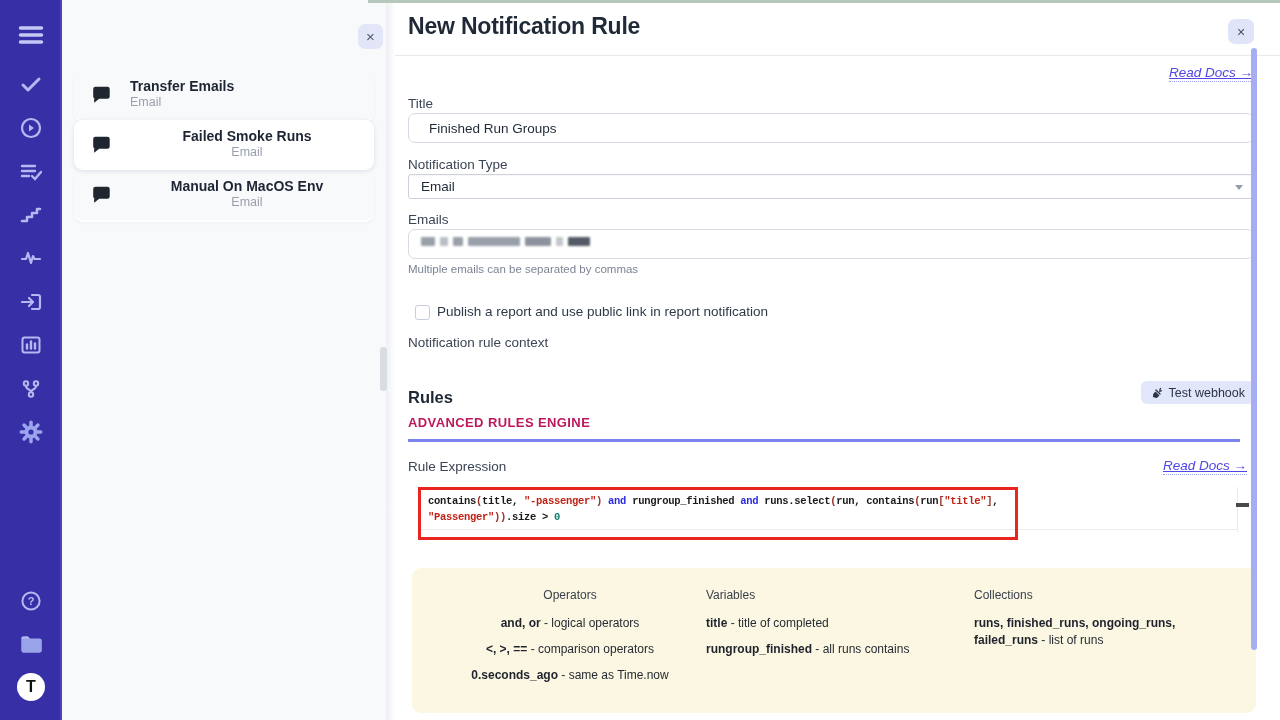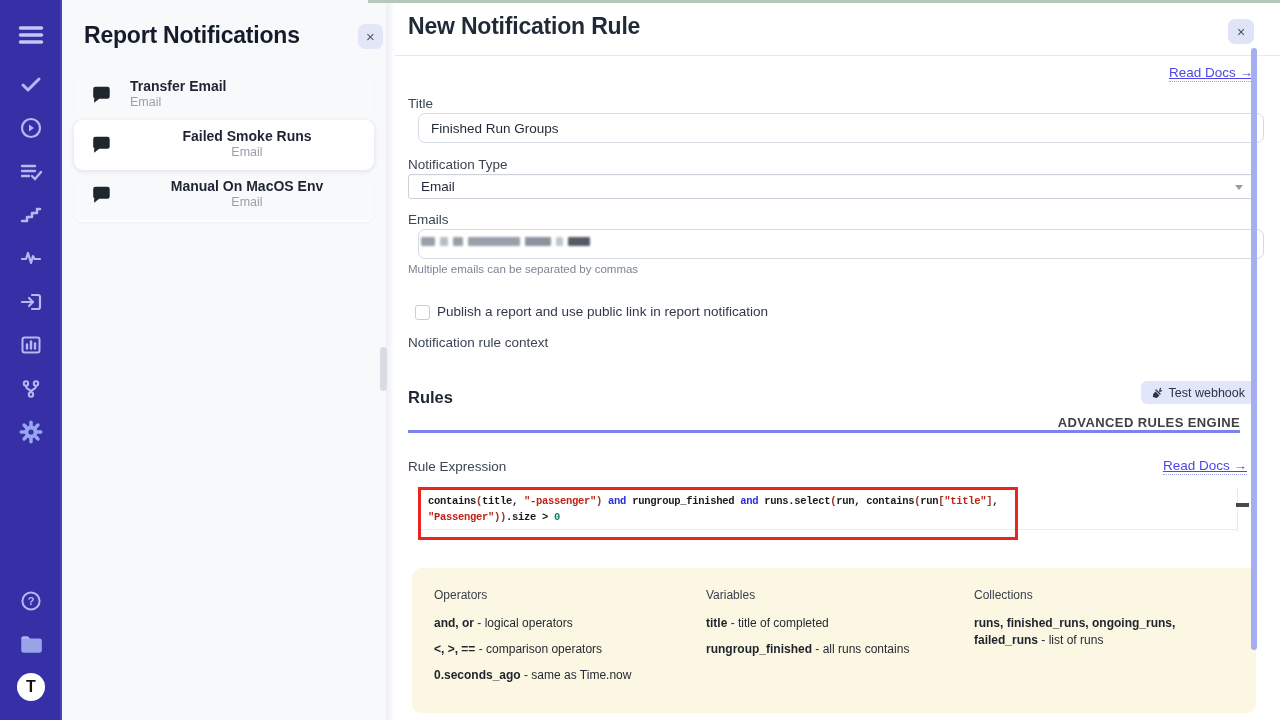--- a/index.html
+++ b/index.html
@@ -42,29 +42,29 @@
   .main { position:absolute; left:395px; top:0; width:885px; height:720px; background:#fff; z-index:2; }
   .top-strip { position:absolute; left:368px; top:0; width:912px; height:3px; background:#b6c8bc; z-index:7; }
 
   .main-header { position:absolute; left:0; top:0; width:885px; height:56px; border-bottom:1px solid #e7e9ee; }
   .main-title { position:absolute; left:13px; top:13px; font-size:23px; font-weight:700; color:#1f2937; letter-spacing:-0.2px; }
   .main-close { position:absolute; left:833px; top:19px; width:26px; height:25px; background:#dfe4f8;
                 border-radius:7px; color:#49505e; font-size:14px; display:flex; align-items:center;
                 justify-content:center; cursor:pointer; }
 
   .read-docs { position:absolute; color:#4f46e5; font-size:13.5px; text-decoration:underline;
-               border-bottom:1px dotted #9aa2f2; padding-bottom:1px; cursor:pointer; }
+               border-bottom:1px dotted #9aa2f2; padding-bottom:1px; cursor:pointer;font-style:italic; }
   .rd-top { right:27px; top:65px; }
   .rd-rules { right:33px; top:458px; }
 
   .lbl { position:absolute; left:13px; font-size:13.5px; color:#3c4555; }
 
-  .txt-input { position:absolute; left:23px; width:846px; height:30px; border:1px solid #d6dae3;
+  .txt-input { position:absolute; left:13px; width:846px; height:30px; border:1px solid #d6dae3;
                border-radius:7px; background:#fff; font-family:"Liberation Sans",sans-serif;
-               font-size:13.5px; color:#1f2937; padding:0 12px; outline:none; }
+               font-size:13.5px; color:#1f2937; padding:0 20px; outline:none; }
   .sel { position:absolute; left:13px; width:846px; height:25px; border:1px solid #ccd1db;
          border-radius:3px; background:#fff; box-shadow:inset 0 1px 2px rgba(0,0,0,0.04);
          font-size:13.5px; color:#1f2937; display:flex; align-items:center; padding:0 12px; cursor:pointer; }
   .caret { position:absolute; right:10px; top:10px; width:0; height:0;
            border-left:4px solid transparent; border-right:4px solid transparent; border-top:5px solid #949cab; }
 
   .redact { display:flex; gap:5px; align-items:center; position:absolute; left:26px; top:237px; filter:blur(1.1px); }
   .redact i { display:block; height:9px; background:#9aa0aa; border-radius:1px; }
   .redact i:nth-child(1){width:14px}.redact i:nth-child(2){width:8px;background:#b9bec6}
   .redact i:nth-child(3){width:10px}.redact i:nth-child(4){width:52px}
@@ -74,40 +74,40 @@
   .hint { position:absolute; left:13px; top:263px; font-size:11.5px; color:#7b8494; }
 
   .checkbox { position:absolute; left:20px; top:305px; width:15px; height:15px; border:1px solid #c7cdd9;
               border-radius:3px; background:#fff; cursor:pointer; }
   .cb-label { position:absolute; left:42px; top:304px; font-size:13.5px; color:#2f3948; }
 
   .rules-h { position:absolute; left:13px; top:388px; font-size:16.5px; font-weight:700; color:#1e2735; }
   .webhook-btn { position:absolute; right:25px; top:381px; height:23px; background:#e2e6fa; border-radius:6px;
                  display:flex; align-items:center; gap:6px; padding:0 10px; font-size:12.5px; color:#2b3445; cursor:pointer; }
 
-  .tab { position:absolute; left:13px; top:415px; width:832px; text-align:right; font-size:13px; font-weight:600;
-         letter-spacing:0.4px; color:#404040; padding-bottom:0; border-bottom:3px solid #7c83ee; cursor:pointer; }
+  .tab { position:absolute; left:13px; top:415px; width:832px; text-align:left; font-size:13px; font-weight:600;
+         letter-spacing:0.4px; color:#be185d; padding-bottom:9px; border-bottom:3px solid #7c83ee; cursor:pointer; }
 
   .code-wrap { position:absolute; left:23px; top:487px; width:822px; height:53px; }
   .code-sep { position:absolute; left:3px; top:42px; width:816px; height:1px; background:#ececec; }
   .code-vline { position:absolute; left:819px; top:0; width:1px; height:45px; background:#ebebeb; }
   .code-dash { position:absolute; left:818px; top:16px; width:13px; height:4px; background:#4a4a4a; }
   .code-box { position:absolute; left:0; top:0; width:600px; height:53px; border:3px solid #e8251f;
               background:transparent; cursor:text; }
   .code { position:absolute; left:10px; top:6px; white-space:pre; font-family:"Liberation Mono","DejaVu Sans Mono",monospace;
           font-weight:700; font-size:10.5px; letter-spacing:-0.3px; line-height:16px; color:#1a1a1a; }
   .tk-s { color:#bf2114; } .tk-k { color:#2a2ae0; } .tk-n { color:#0c7e6a; } .tk-d { color:#9a332a; }
 
   .help-box { position:absolute; left:17px; top:568px; width:844px; height:145px; background:#fbf7e2;
               border-radius:9px; padding:20px 0 0 22px; display:flex; }
   .help-col { font-size:12px; color:#262b33; }
   .help-col .h { color:#3a414d; margin-bottom:13px; }
   .help-col .entry { margin-bottom:9px; line-height:1.4; }
   .help-col .entry b { color:#1e232c; }
-  .hc-1 { width:272px; } .hc-2 { width:268px; } .hc-3 { width:268px; }
+  .hc-1 { width:272px;text-align:center; } .hc-2 { width:268px; } .hc-3 { width:268px; }
 
   .scrollbar { position:absolute; left:856px; top:48px; width:6px; height:602px; background:#a6aef2;
                border-radius:3px; cursor:grab; }
 </style>
 </head>
 <body>
 
 <div class="page">
 
   <nav class="sidebar">
@@ -207,30 +207,29 @@
         <path d="M3 7a2 2 0 0 1 2-2h4l2 2h9a2 2 0 0 1 2 2v9a2 2 0 0 1-2 2H5a2 2 0 0 1-2-2z" fill="#98a3ea"></path>
         <path d="M3 7a2 2 0 0 1 2-2h4l2 2h-8z" fill="#b3baf2"></path>
       </svg>
     </div>
     <div class="logo-circle" style="top:673px">
       <span>T</span>
     </div>
   </nav>
 
   <section class="panel">
-    <h1 class="panel-title">Report Notifications</h1>
     <div class="panel-close">
       <span>×</span>
     </div>
     <div class="panel-list">
       <div class="p-item plain">
         <svg class="bubble" width="22" height="22" viewBox="0 0 24 24">
           <path d="M6 3h13a2.5 2.5 0 0 1 2.5 2.5v8A2.5 2.5 0 0 1 19 16h-9l-5.5 4.5V16H6a2.5 2.5 0 0 1-2.5-2.5v-8A2.5 2.5 0 0 1 6 3z" fill="#20262f"></path>
         </svg>
-        <div class="p-item-title">Transfer Email</div>
+        <div class="p-item-title">Transfer Emails</div>
         <div class="p-item-sub">Email</div>
       </div>
       <div class="p-item selected">
         <svg class="bubble" width="22" height="22" viewBox="0 0 24 24">
           <path d="M6 3h13a2.5 2.5 0 0 1 2.5 2.5v8A2.5 2.5 0 0 1 19 16h-9l-5.5 4.5V16H6a2.5 2.5 0 0 1-2.5-2.5v-8A2.5 2.5 0 0 1 6 3z" fill="#20262f"></path>
         </svg>
         <div class="p-item-title">Failed Smoke Runs</div>
         <div class="p-item-sub">Email</div>
       </div>
       <div class="p-item plain">

